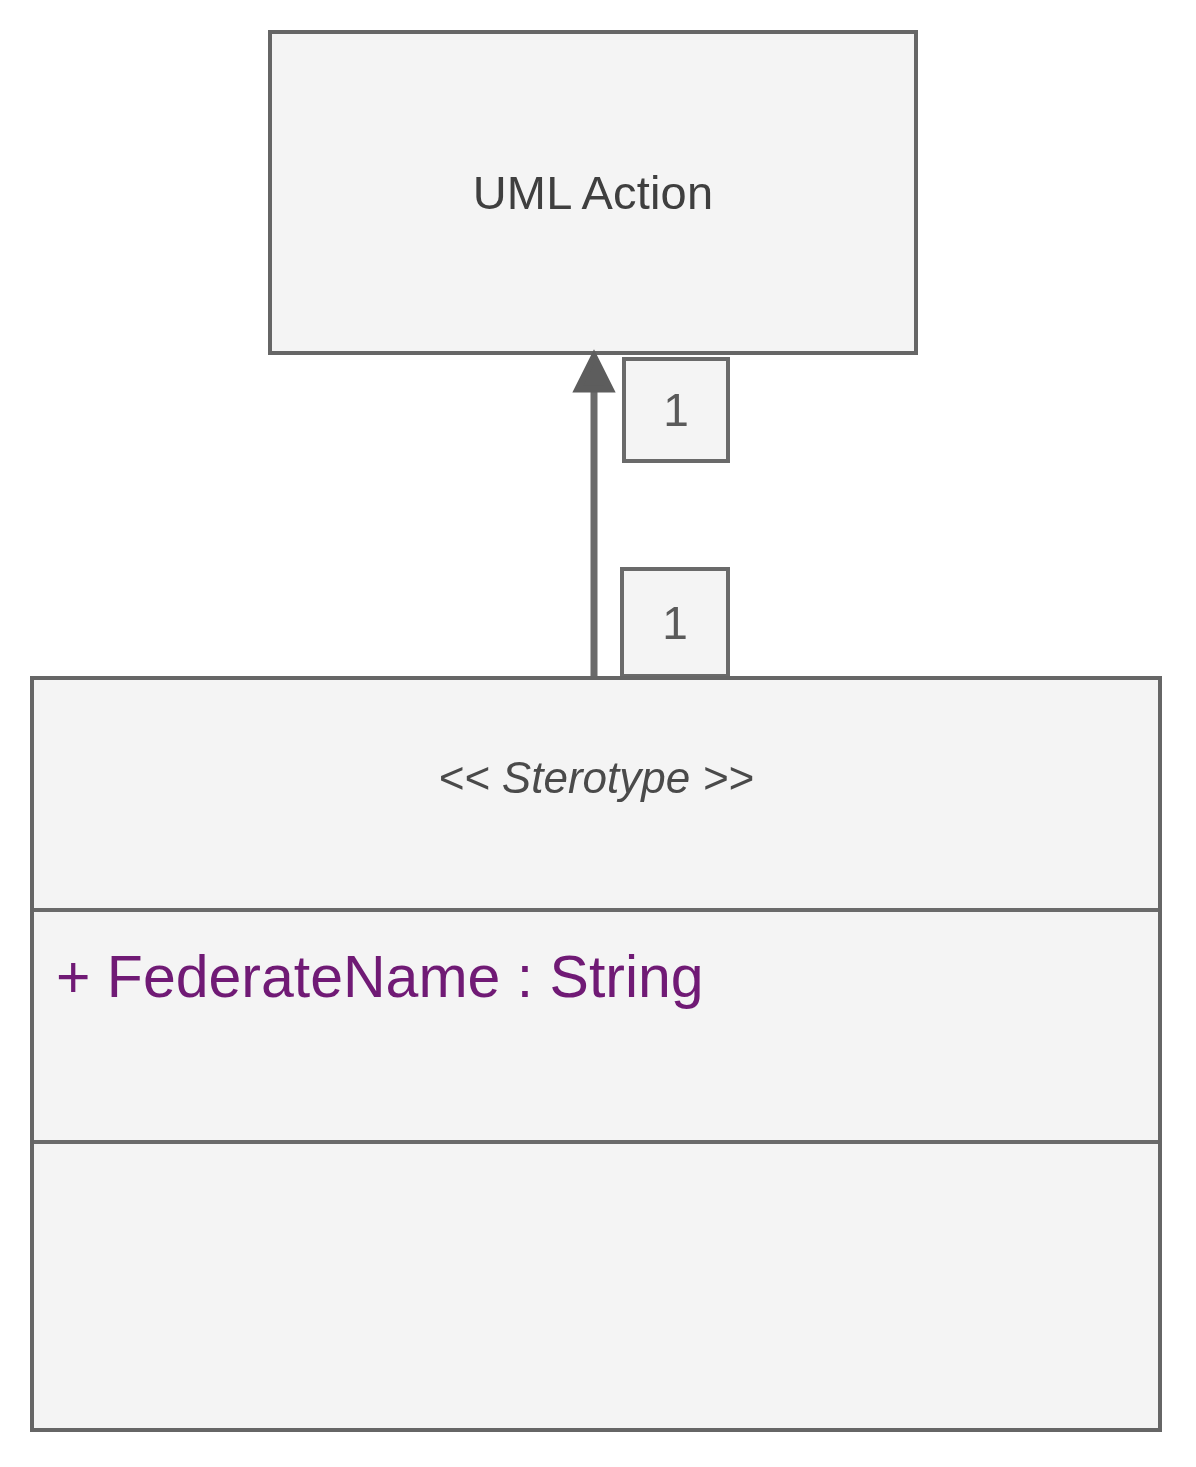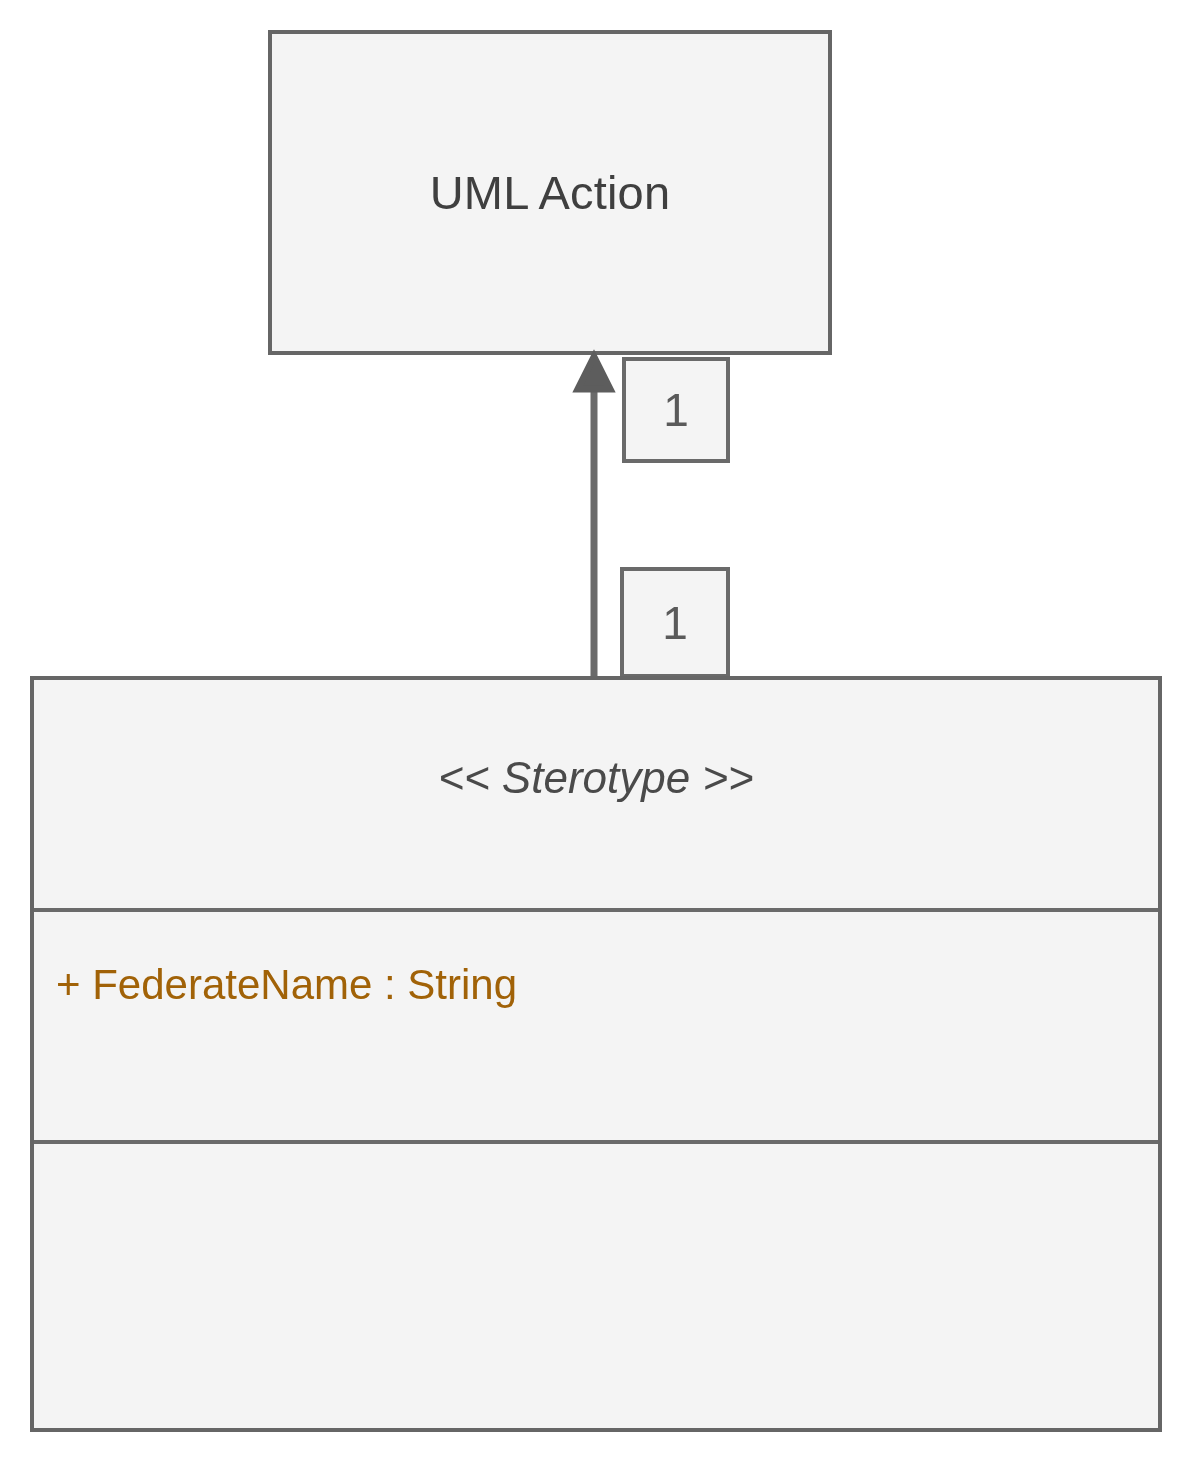--- a/index.html
+++ b/index.html
@@ -26,21 +26,21 @@
     position: absolute;
     background: #f4f4f4;
     border: 4px solid #666666;
     box-sizing: border-box;
   }
 
   
   #action-box {
     left: 268px;
     top: 30px;
-    width: 564px;
+    width: 650px;
     height: 325px;
     display: flex;
     align-items: center;
     justify-content: center;
   }
   #action-box .class-title {
     font-size: 47px;
     color: #3f3f3f;
     letter-spacing: 0.2px;
     line-height: 1;
@@ -125,25 +125,24 @@
     white-space: nowrap;
   }
 
   #attributes-compartment {
     height: 232px;
     border-top: 4px solid #6a6a6a;
     padding-left: 22px;
     padding-top: 36px;
   }
   #attributes-compartment .attribute-row {
-    font-size: 42px;
-    color: #a16207;
+    font-size: 59px;
+    color: #701a75;
     line-height: 1.0;
     white-space: nowrap;
-    margin-top: 16px;
   }
 
   #operations-compartment {
     flex: 1 1 auto;
     border-top: 4px solid #6a6a6a;
     padding-left: 22px;
     padding-top: 30px;
   }
 </style>
 </head>

